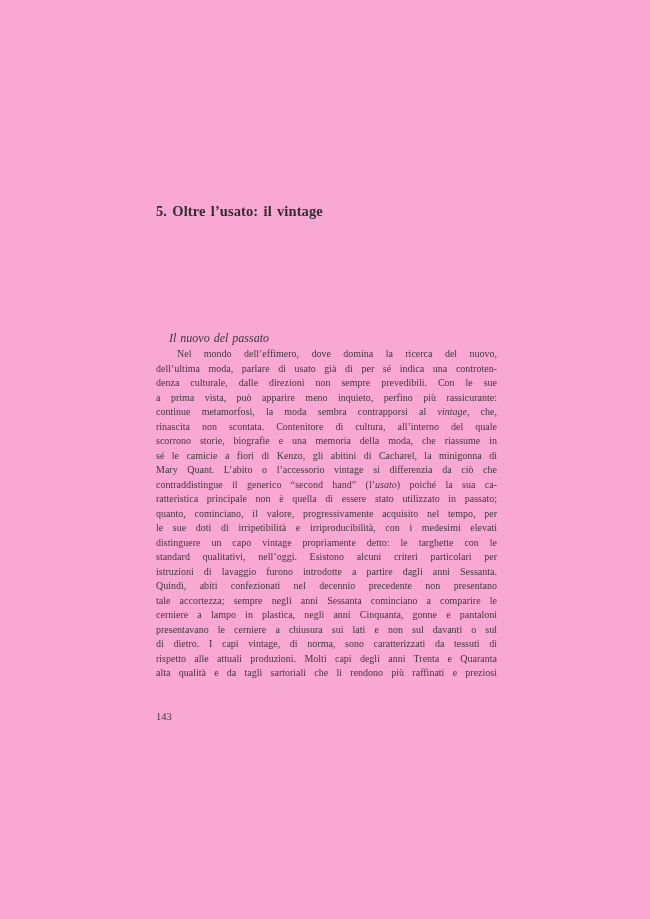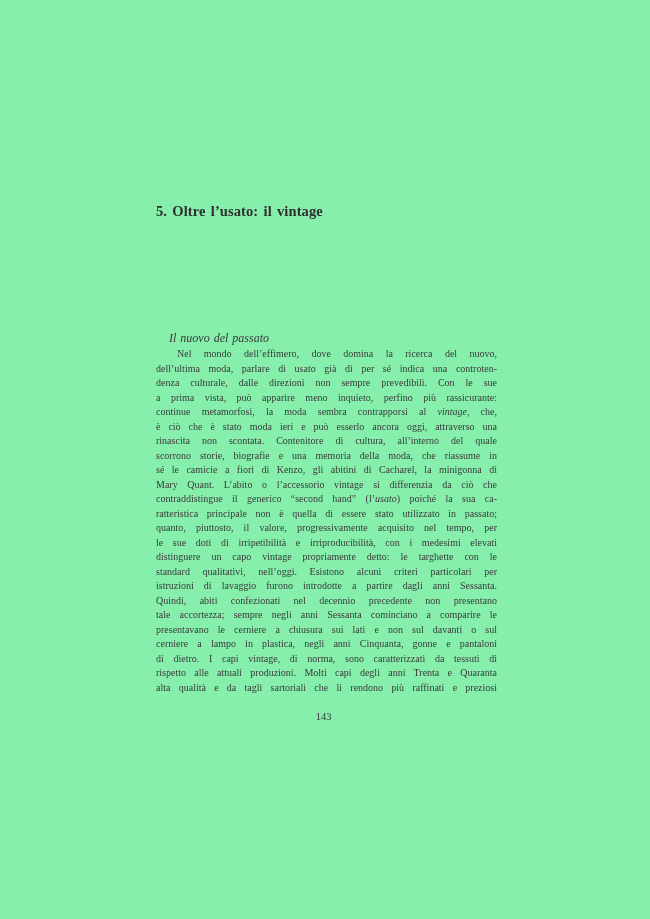--- a/index.html
+++ b/index.html
@@ -59,54 +59,53 @@
     overflow: hidden;
   }
   .line.indent {
     text-indent: 21px;
   }
   .page-number {
     position: absolute;
     left: 156px;
     top: 711px;
     width: 335px;
-    text-align: center;
+    text-align: left;
     font-size: 10.5px;
     color: #3a3a3a;
   }
 </style>
 </head>
 <body>
 
-<div class="page" style="background: #86efac;">
+<div class="page" style="background: #f9a8d4;">
   <h1 class="chapter-title">5. Oltre l’usato: il vintage</h1>
 
   <h2 class="section-heading">Il nuovo del passato</h2>
 
   <div class="body-text" style="color: rgb(58, 58, 58);">
       <div class="line indent"><span>Nel mondo dell’effimero, dove domina la ricerca del nuovo,</span></div>
       <div class="line"><span>dell’ultima moda, parlare di usato già di per sé indica una controten-</span></div>
       <div class="line"><span>denza culturale, dalle direzioni non sempre prevedibili. Con le sue</span></div>
       <div class="line"><span>a prima vista, può apparire meno inquieto, perfino più rassicurante:</span></div>
       <div class="line"><span>continue metamorfosi, la moda sembra contrapporsi al </span><i>vintage</i><span>, che,</span></div>
-      <div class="line"><span>è ciò che è stato moda ieri e può esserlo ancora oggi, attraverso una</span></div>
       <div class="line"><span>rinascita non scontata. Contenitore di cultura, all’interno del quale</span></div>
       <div class="line"><span>scorrono storie, biografie e una memoria della moda, che riassume in</span></div>
       <div class="line"><span>sé le camicie a fiori di Kenzo, gli abitini di Cacharel, la minigonna di</span></div>
       <div class="line"><span>Mary Quant. L’abito o l’accessorio vintage si differenzia da ciò che</span></div>
       <div class="line"><span>contraddistingue il generico “second hand” (l’</span><i>usato</i><span>) poiché la sua ca-</span></div>
       <div class="line"><span>ratteristica principale non è quella di essere stato utilizzato in passato;</span></div>
-      <div class="line"><span>quanto, piuttosto, il valore, progressivamente acquisito nel tempo, per</span></div>
+      <div class="line"><span>quanto, cominciano, il valore, progressivamente acquisito nel tempo, per</span></div>
       <div class="line"><span>le sue doti di irripetibilità e irriproducibilità, con i medesimi elevati</span></div>
       <div class="line"><span>distinguere un capo vintage propriamente detto: le targhette con le</span></div>
       <div class="line"><span>standard qualitativi, nell’oggi. Esistono alcuni criteri particolari per</span></div>
       <div class="line"><span>istruzioni di lavaggio furono introdotte a partire dagli anni Sessanta.</span></div>
       <div class="line"><span>Quindi, abiti confezionati nel decennio precedente non presentano</span></div>
       <div class="line"><span>tale accortezza; sempre negli anni Sessanta cominciano a comparire le</span></div>
+      <div class="line"><span>cerniere a lampo in plastica, negli anni Cinquanta, gonne e pantaloni</span></div>
       <div class="line"><span>presentavano le cerniere a chiusura sui lati e non sul davanti o sul</span></div>
-      <div class="line"><span>cerniere a lampo in plastica, negli anni Cinquanta, gonne e pantaloni</span></div>
       <div class="line"><span>di dietro. I capi vintage, di norma, sono caratterizzati da tessuti di</span></div>
       <div class="line"><span>rispetto alle attuali produzioni. Molti capi degli anni Trenta e Quaranta</span></div>
       <div class="line"><span>alta qualità e da tagli sartoriali che li rendono più raffinati e preziosi</span></div>
     </div>
 
   <div class="page-number">143</div>
 </div>
 
 </body></html>

